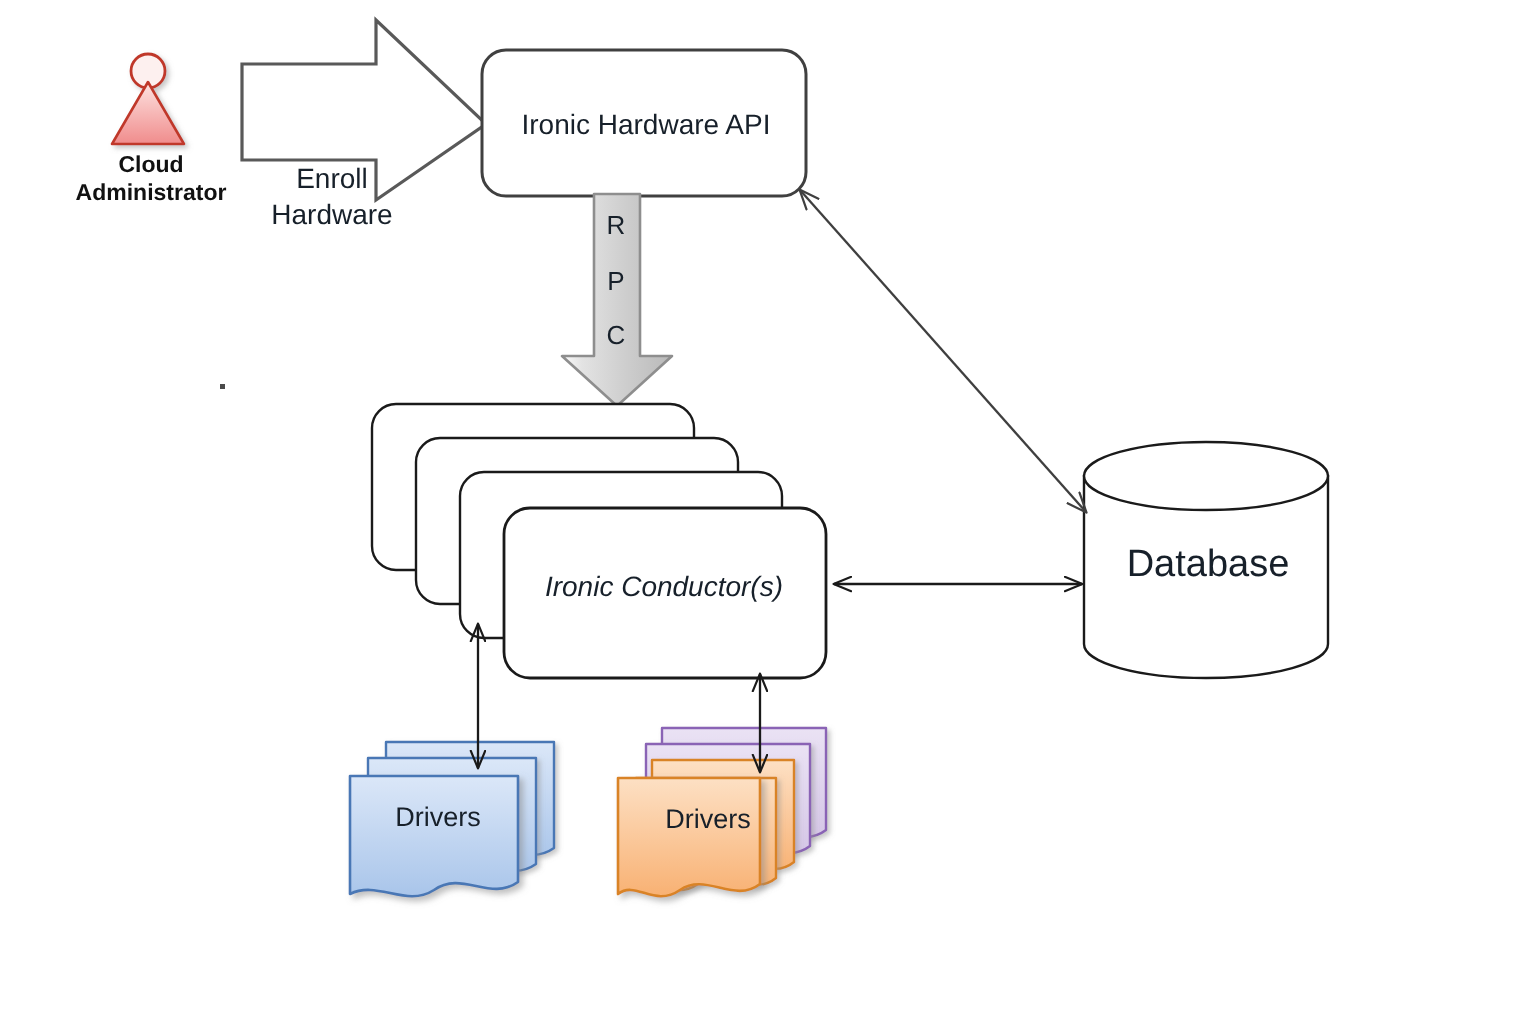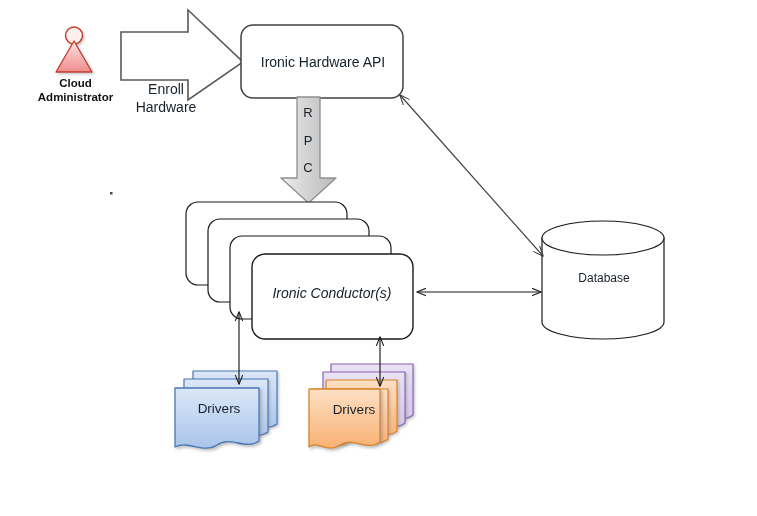--- a/index.html
+++ b/index.html
@@ -59,21 +59,21 @@
     left: 256px;
     top: 285px;
     width: 152px;
     font-size: 14px;
     font-style: italic;
   }
   #database-label {
     left: 545px;
     top: 271px;
     width: 118px;
-    font-size: 12px;
+    font-size: 19px;
   }
   #drivers-blue-label {
     left: 176px;
     top: 401px;
     width: 86px;
     font-size: 13.5px;
   }
   #drivers-orange-label {
     left: 311px;
     top: 402px;

